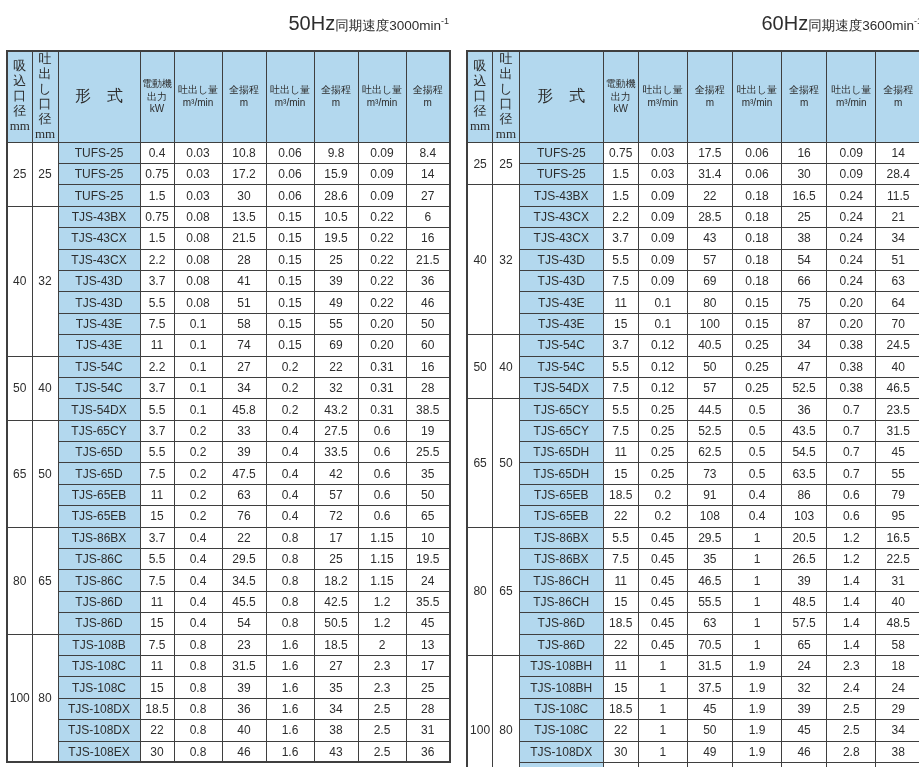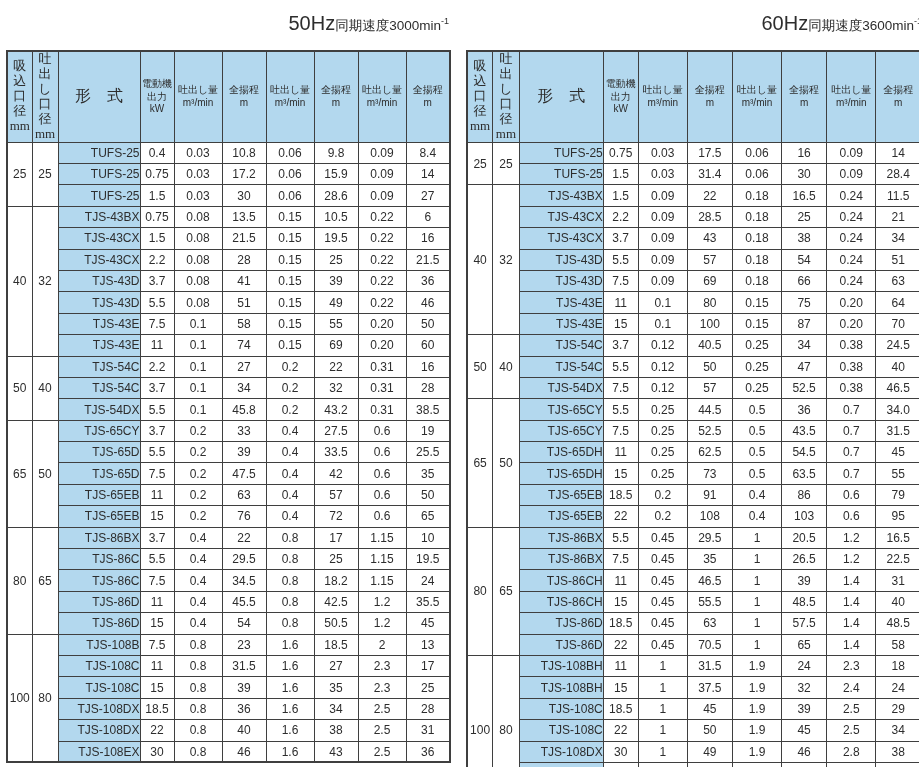--- a/index.html
+++ b/index.html
@@ -28,21 +28,21 @@
 
   .spec thead tr{height:40px;}
   .spec thead th{background:var(--blue);font-weight:normal;}
   .spec tbody tr{height:21.4px;}
 
   th.h-small{font-size:13px;line-height:1.15;font-family:Liberation Serif, serif;}
   th.h-mid{font-size:10px;line-height:1.25;}
   th.h-model{font-size:16px;}
 
   td.dia{font-size:12px;}
-  td.model{background:var(--blue);text-align:right;font-size:12px;}
+  td.model{background:var(--blue);text-align:center;font-size:12px;}
   td.num{font-size:12px;}
 
   
   .spec th.c-head,.spec td.c-head{border-left:1px dashed var(--dash);}
 </style>
 </head>
 <body>
 
 <section class="table-wrap wrap-50">
   <div class="tbl-title"><span class="t-hz">50Hz</span><span class="t-rest">同期速度3000min</span><span class="t-sup">-1</span></div>
@@ -1312,21 +1312,21 @@
           <td class="num c-flow">
             <div>0.5</div>
           </td>
           <td class="num c-head">
             <div>36</div>
           </td>
           <td class="num c-flow">
             <div>0.7</div>
           </td>
           <td class="num c-head">
-            <div>34.0</div>
+            <div>23.5</div>
           </td>
         </tr>
         <tr>
           <td class="model">
             <div>TJS-65CY</div>
           </td>
           <td class="num">
             <div>7.5</div>
           </td>
           <td class="num c-flow">

